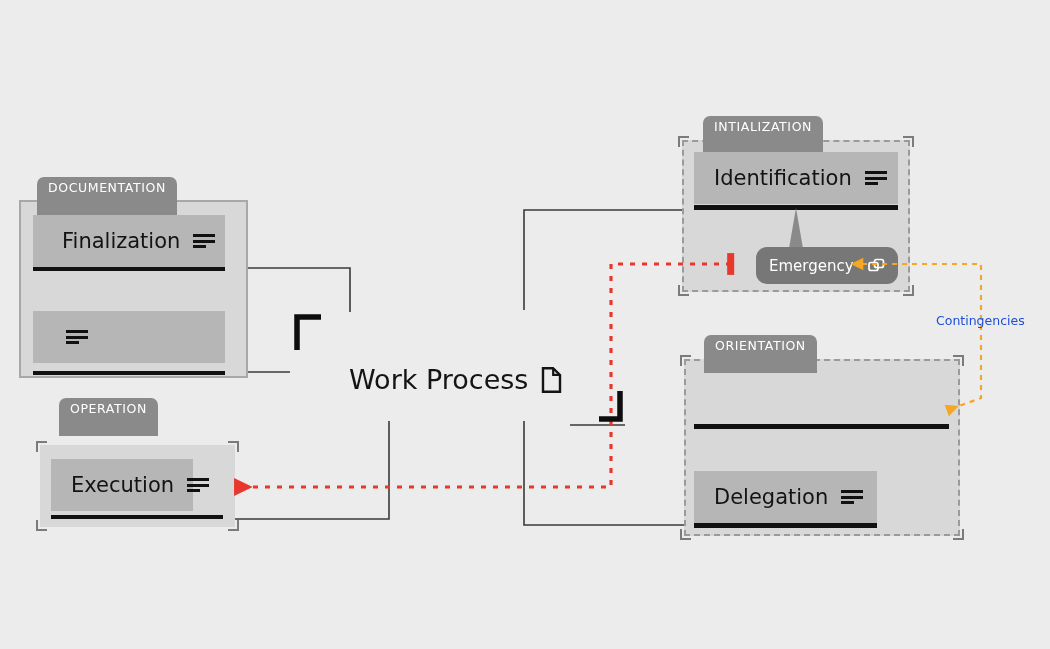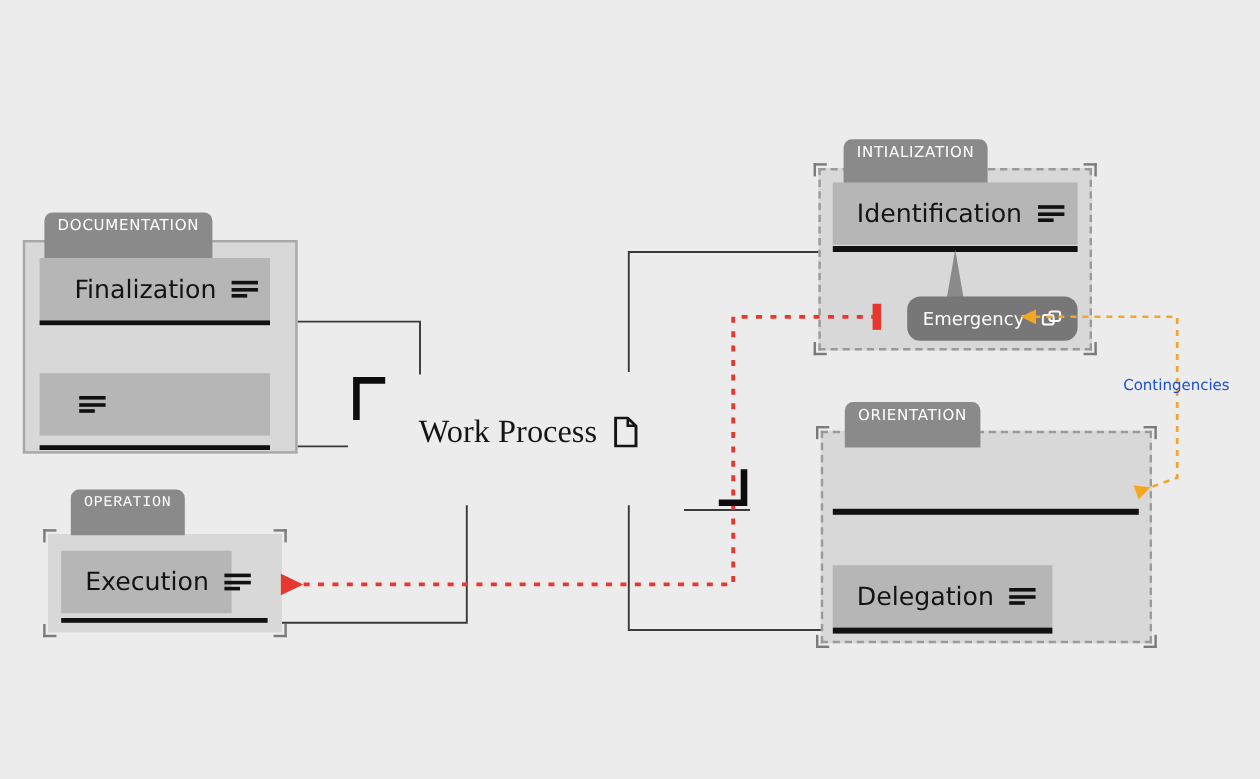--- a/index.html
+++ b/index.html
@@ -174,21 +174,21 @@
   <div class="task" style="left:33px; top:311px; width:192px; height:52px; z-index:4;">
     <span class="align-icon">
         <i></i>
         <i></i>
         <i></i>
       </span>
   </div>
   <div class="task-underline" style="left:33px; top:371px; width:192px; height:4px; z-index:4;"></div>
 
   <div class="group" style="left:40px; top:445px; width:195px; height:82px; z-index:3;"></div>
-  <div class="group-tab" style="left:59px; top:408px; z-index:4;font-family:Liberation Mono, monospace;">OPERATION</div>
+  <div class="group-tab" style="left:59px; top:398px; z-index:4;">OPERATION</div>
   <div class="handle tl" style="left:36px; top:441px; z-index:7;"></div>
   <div class="handle tr" style="left:228px; top:441px; z-index:7;"></div>
   <div class="handle bl" style="left:36px; top:520px; z-index:7;"></div>
   <div class="handle br" style="left:228px; top:520px; z-index:7;"></div>
 
   <div class="task" style="left:51px; top:459px; width:142px; height:52px; z-index:4;">
     <span class="task-label">Execution</span>
     <span class="align-icon">
         <i></i>
         <i></i>
@@ -235,21 +235,21 @@
   <div class="task" style="left:694px; top:471px; width:183px; height:52px; z-index:4;">
     <span class="task-label">Delegation</span>
     <span class="align-icon">
         <i></i>
         <i></i>
         <i></i>
       </span>
   </div>
   <div class="task-underline" style="left:694px; top:523px; width:183px; height:5px; z-index:4;"></div>
 
-  <div id="title" style="left:349px; top:344px;font-family:Liberation Serif, serif;">
+  <div id="title" style="left:349px; top:364px;">
     <span>Work Process</span>
     <svg class="doc-icon" width="22" height="26" viewBox="0 0 22 26">
       <path d="M3 1.2 H13 L20 8 V24.8 H3 Z" fill="none" stroke="#141414" stroke-width="2.4" stroke-linejoin="miter"></path>
       <path d="M13.2 1.6 V7.8 H19.6" fill="none" stroke="#141414" stroke-width="2.2"></path>
     </svg>
   </div>
 
   <svg id="svg-over" class="svg-layer">
     <defs>
       <marker id="red-arrow" markerWidth="7" markerHeight="7" refX="5.6" refY="3.2" orient="auto">

